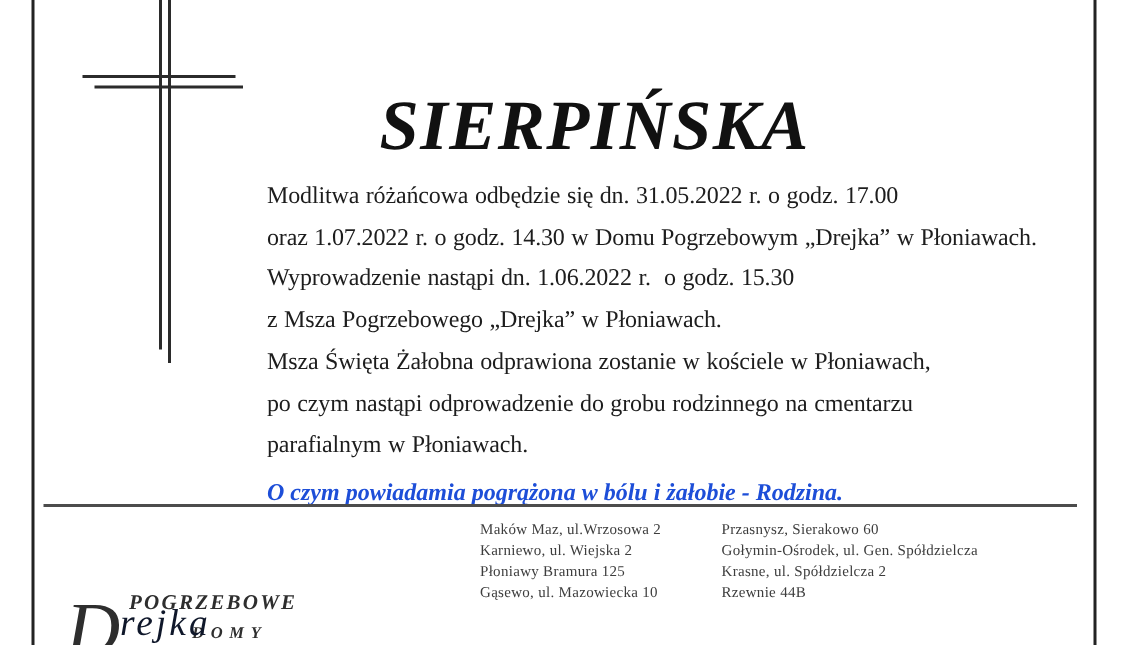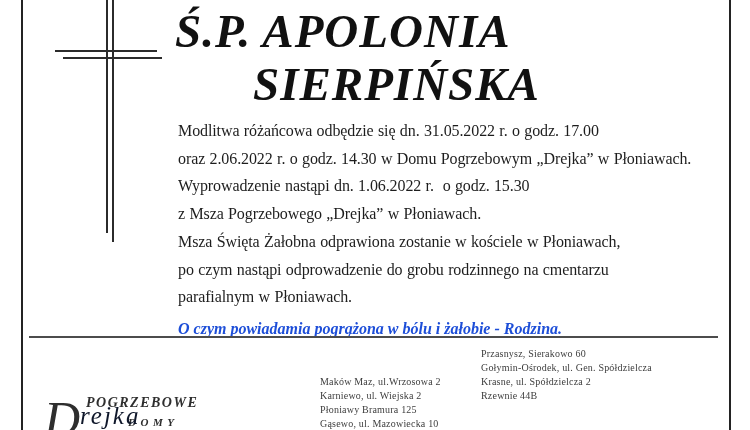--- a/index.html
+++ b/index.html
@@ -79,44 +79,43 @@
     font-size:25px;line-height:1;font-style:italic;
     letter-spacing:2px;color:#0f172a;white-space:nowrap;
   }
 
   
   .addr-col{
     position:absolute;top:347px;
     font-size:10px;line-height:14px;
     color:#3d3d3d;letter-spacing:0.2px;white-space:nowrap;
   }
-  .addr-col-1{left:320px;margin-top:28px;}
+  .addr-col-1{left:320px;}
   .addr-col-2{left:481px;}
 </style>
 </head>
 <body>
 
 <div class="page">
 
   <div class="border-v border-left"></div>
   <div class="border-v border-right"></div>
 
   <div>
     <div class="cross-line cross-v1"></div>
     <div class="cross-line cross-v2"></div>
     <div class="cross-line cross-h1"></div>
     <div class="cross-line cross-h2"></div>
   </div>
 
-  <div class="title-line title-1">Ś.P. APOLONIA</div>
   <div class="title-line title-2">SIERPIŃSKA</div>
 
   <div class="body-text">
     <div class="body-line">Modlitwa różańcowa odbędzie się dn. 31.05.2022 r. o godz. 17.00</div>
-    <div class="body-line">oraz 2.06.2022 r. o godz. 14.30 w Domu Pogrzebowym „Drejka” w Płoniawach.</div>
+    <div class="body-line">oraz 1.07.2022 r. o godz. 14.30 w Domu Pogrzebowym „Drejka” w Płoniawach.</div>
     <div class="body-line">Wyprowadzenie nastąpi dn. 1.06.2022 r.  o godz. 15.30</div>
     <div class="body-line">z Msza Pogrzebowego „Drejka” w Płoniawach.</div>
     <div class="body-line">Msza Święta Żałobna odprawiona zostanie w kościele w Płoniawach,</div>
     <div class="body-line">po czym nastąpi odprowadzenie do grobu rodzinnego na cmentarzu</div>
     <div class="body-line">parafialnym w Płoniawach.</div>
   </div>
 
   <div class="closing-line">O czym powiadamia pogrążona w bólu i żałobie - Rodzina.</div>
 
   <div class="footer-divider"></div>

